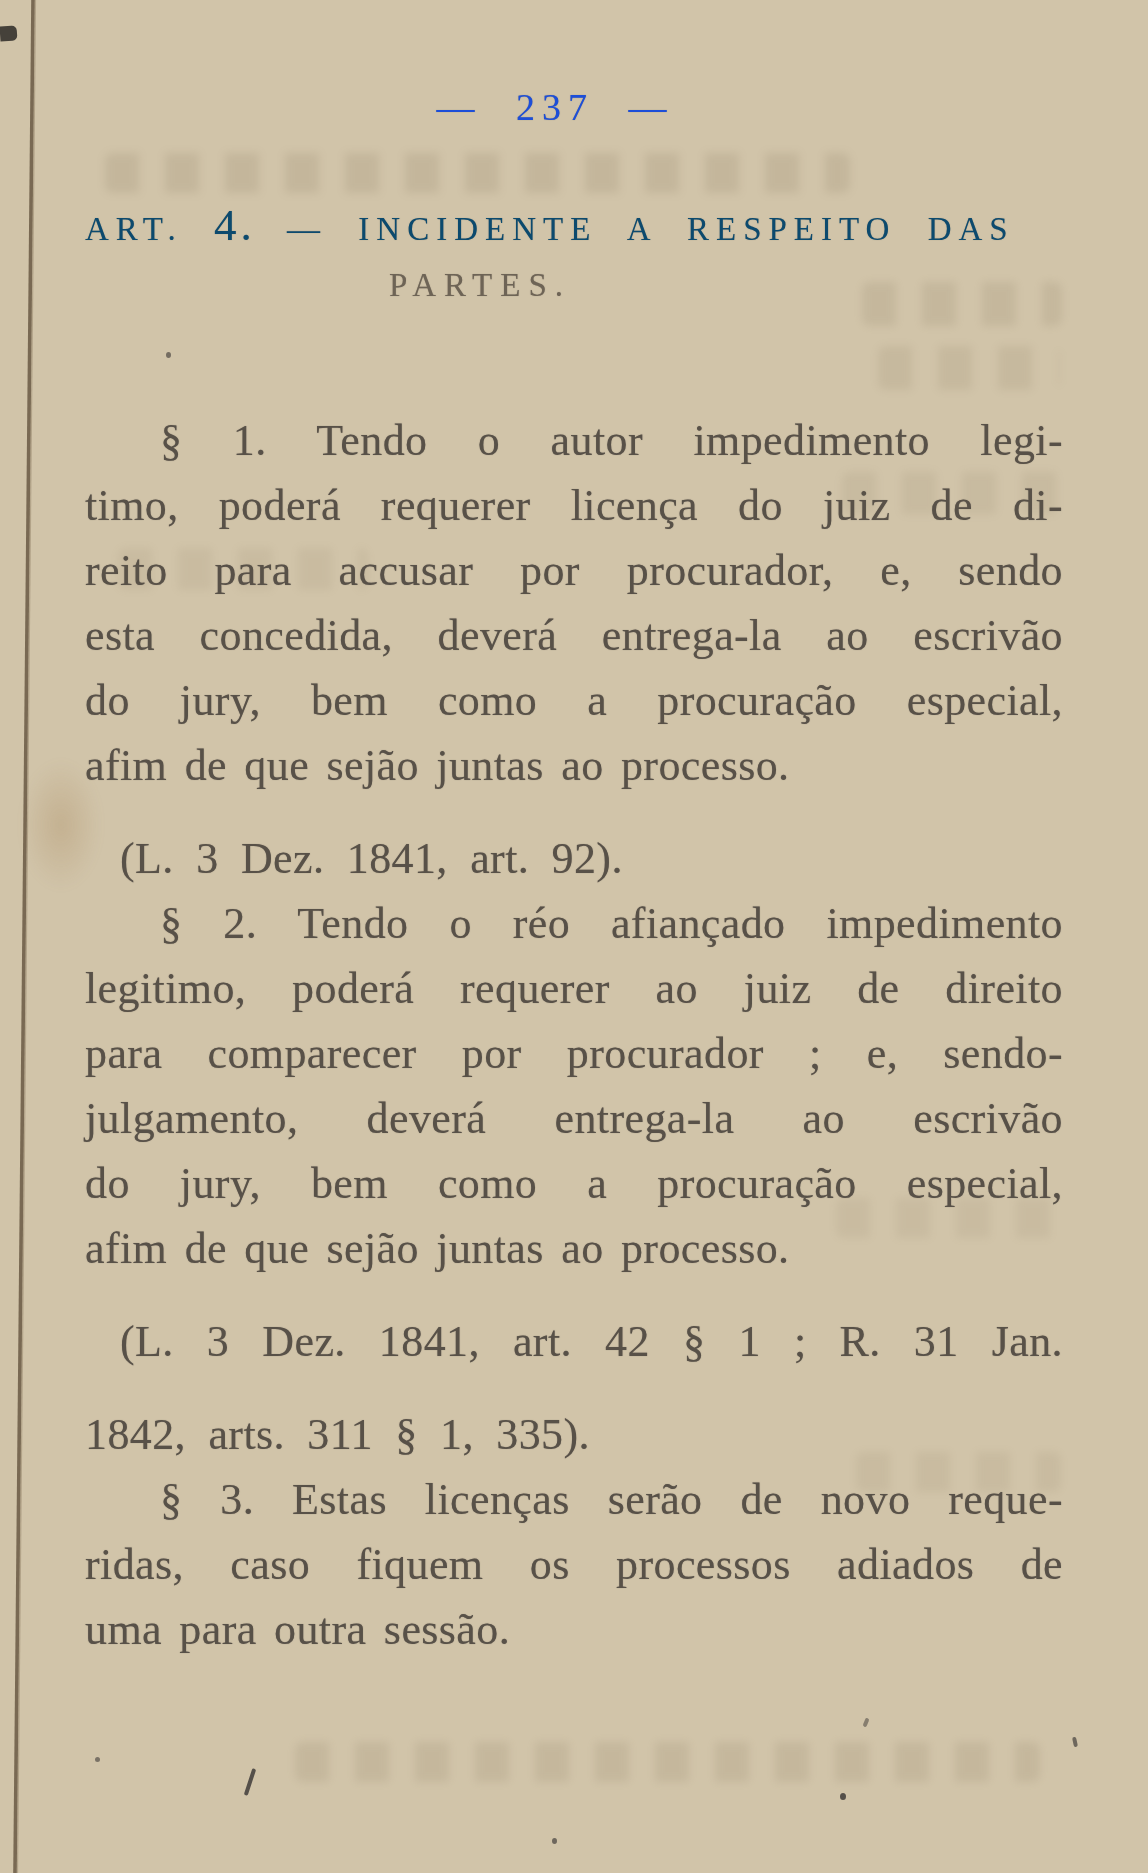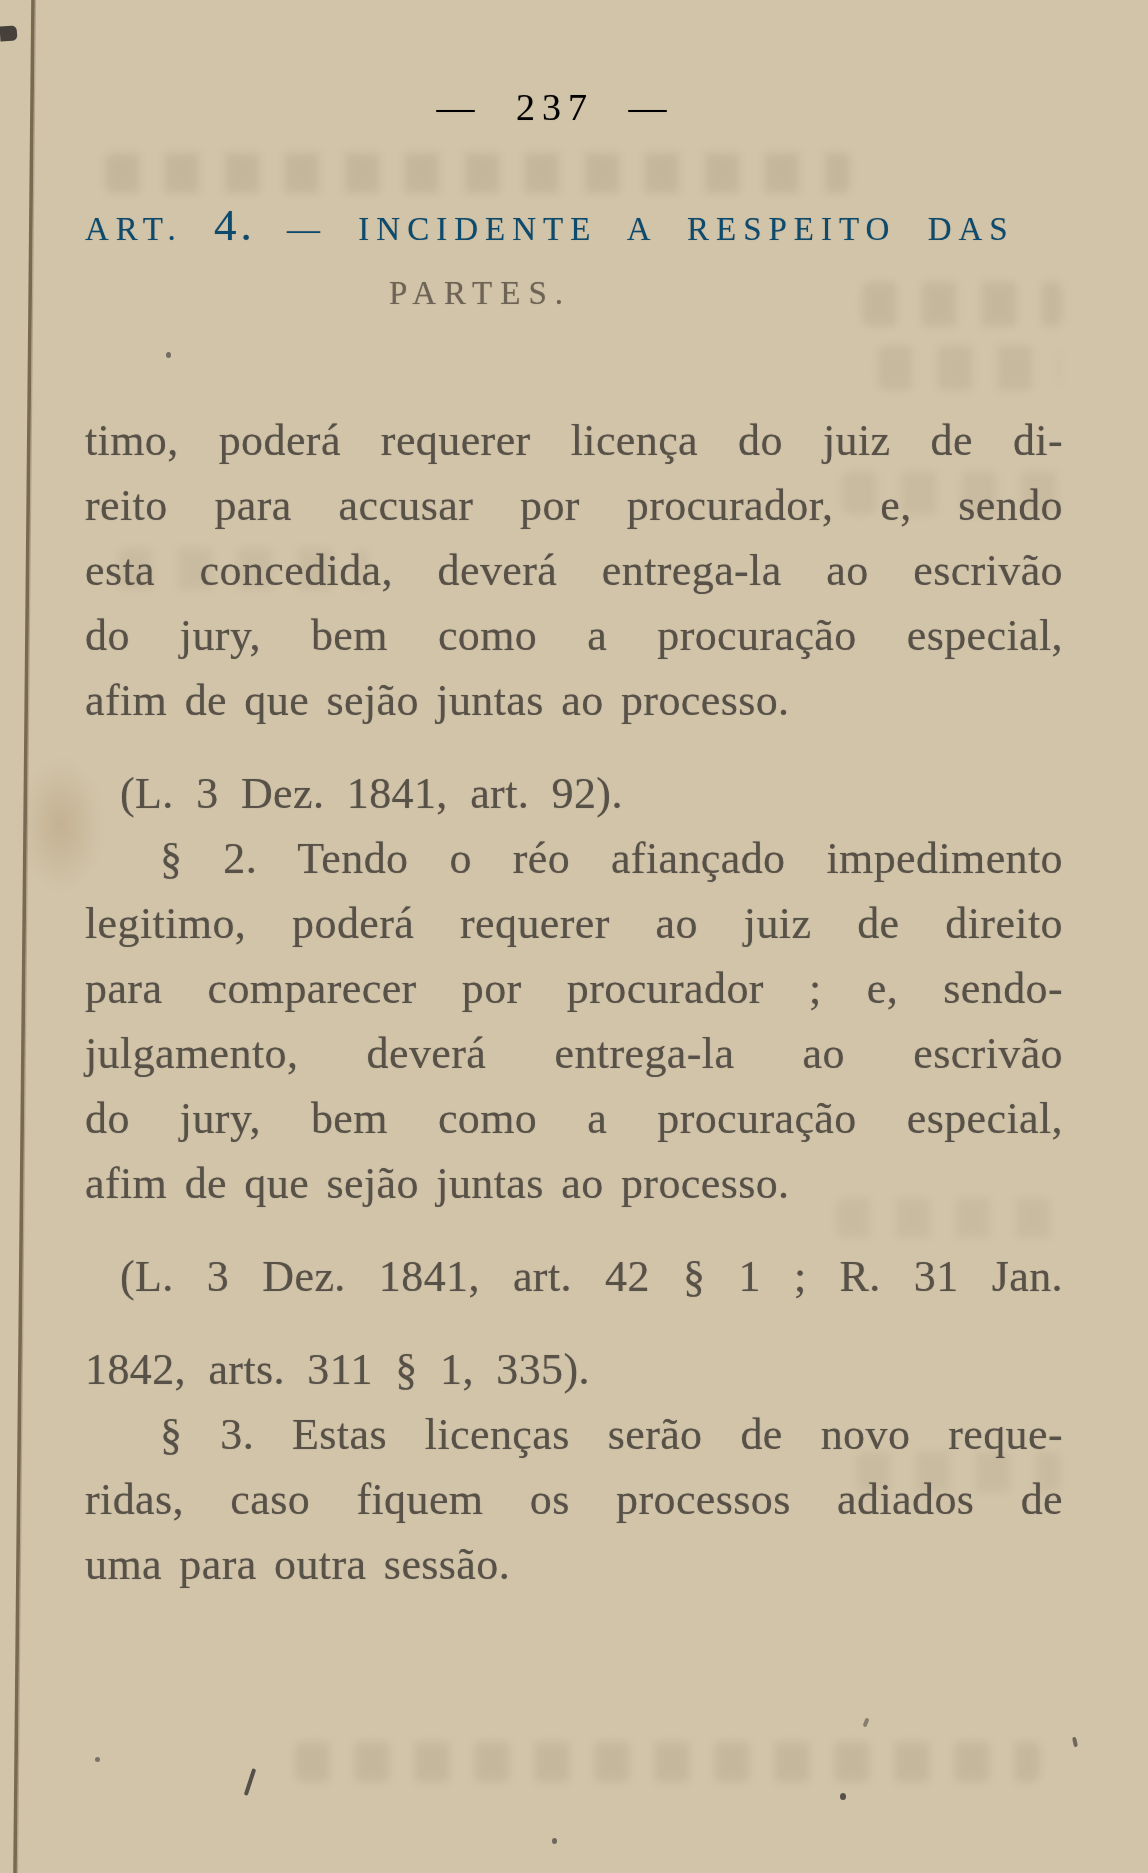--- a/index.html
+++ b/index.html
@@ -54,35 +54,35 @@
   .sp5{left:552px;top:1838px;width:5px;height:6px;opacity:.8;}
   .sp6{left:166px;top:352px;width:5px;height:6px;opacity:.75;}
   .sp7{left:864px;top:1718px;width:4px;height:9px;border-radius:2px;transform:rotate(22deg);opacity:.6;}
 
   
   .page-number{
     position:absolute;left:85px;top:84px;width:940px;
     text-align:center;
     font-size:38px;line-height:46px;
     letter-spacing:7px;word-spacing:18px;
-    color:#000000;
+    color:#1d4ed8;
     text-shadow:0 0 1px rgba(106,96,82,.55);
   }
   .heading{
     position:absolute;left:85px;top:200px;width:790px;
     text-align:center;
     font-size:33px;line-height:50px;
     letter-spacing:7px;word-spacing:16px;
     color:#0c4a6e;
     text-shadow:0 0 1px rgba(110,100,86,.5);
     white-space:nowrap;
   }
   .heading .art-number{font-size:45px;letter-spacing:4px;}
   .heading2{
-    position:absolute;left:85px;top:268px;width:790px;
+    position:absolute;left:85px;top:260px;width:790px;
     text-align:center;
     font-size:33px;line-height:50px;
     letter-spacing:8px;
     color:#6e6456;
     text-shadow:0 0 1px rgba(110,100,86,.5);
   }
 
   .body-text{
     position:absolute;left:85px;top:408px;width:978px;
   }
@@ -128,20 +128,21 @@
   <div class="speck sp5"></div>
   <div class="speck sp6"></div>
   <div class="speck sp7"></div>
 
   <div class="page-number">— 237 —</div>
 
   <div class="heading"><span>ART.</span> <span class="art-number">4.</span> <span>—</span> <span>INCIDENTE A RESPEITO DAS</span></div>
   <div class="heading2">PARTES.</div>
 
   <div class="body-text">
+    <div class="ln ind">§ 1. Tendo o autor impedimento legi-</div>
     <div class="ln">timo, poderá requerer licença do juiz de di-</div>
     <div class="ln">reito para accusar por procurador, e, sendo</div>
     <div class="ln">esta concedida, deverá entrega-la ao escrivão</div>
     <div class="ln">do jury, bem como a procuração especial,</div>
     <div class="ln nl">afim de que sejão juntas ao processo.</div>
     <div class="ln nl ind2 cite">(L. 3 Dez. 1841, art. 92).</div>
     <div class="ln ind">§ 2. Tendo o réo afiançado impedimento</div>
     <div class="ln">legitimo, poderá requerer ao juiz de direito</div>
     <div class="ln">para comparecer por procurador ; e, sendo-</div>
     <div class="ln">julgamento, deverá entrega-la ao escrivão</div>

